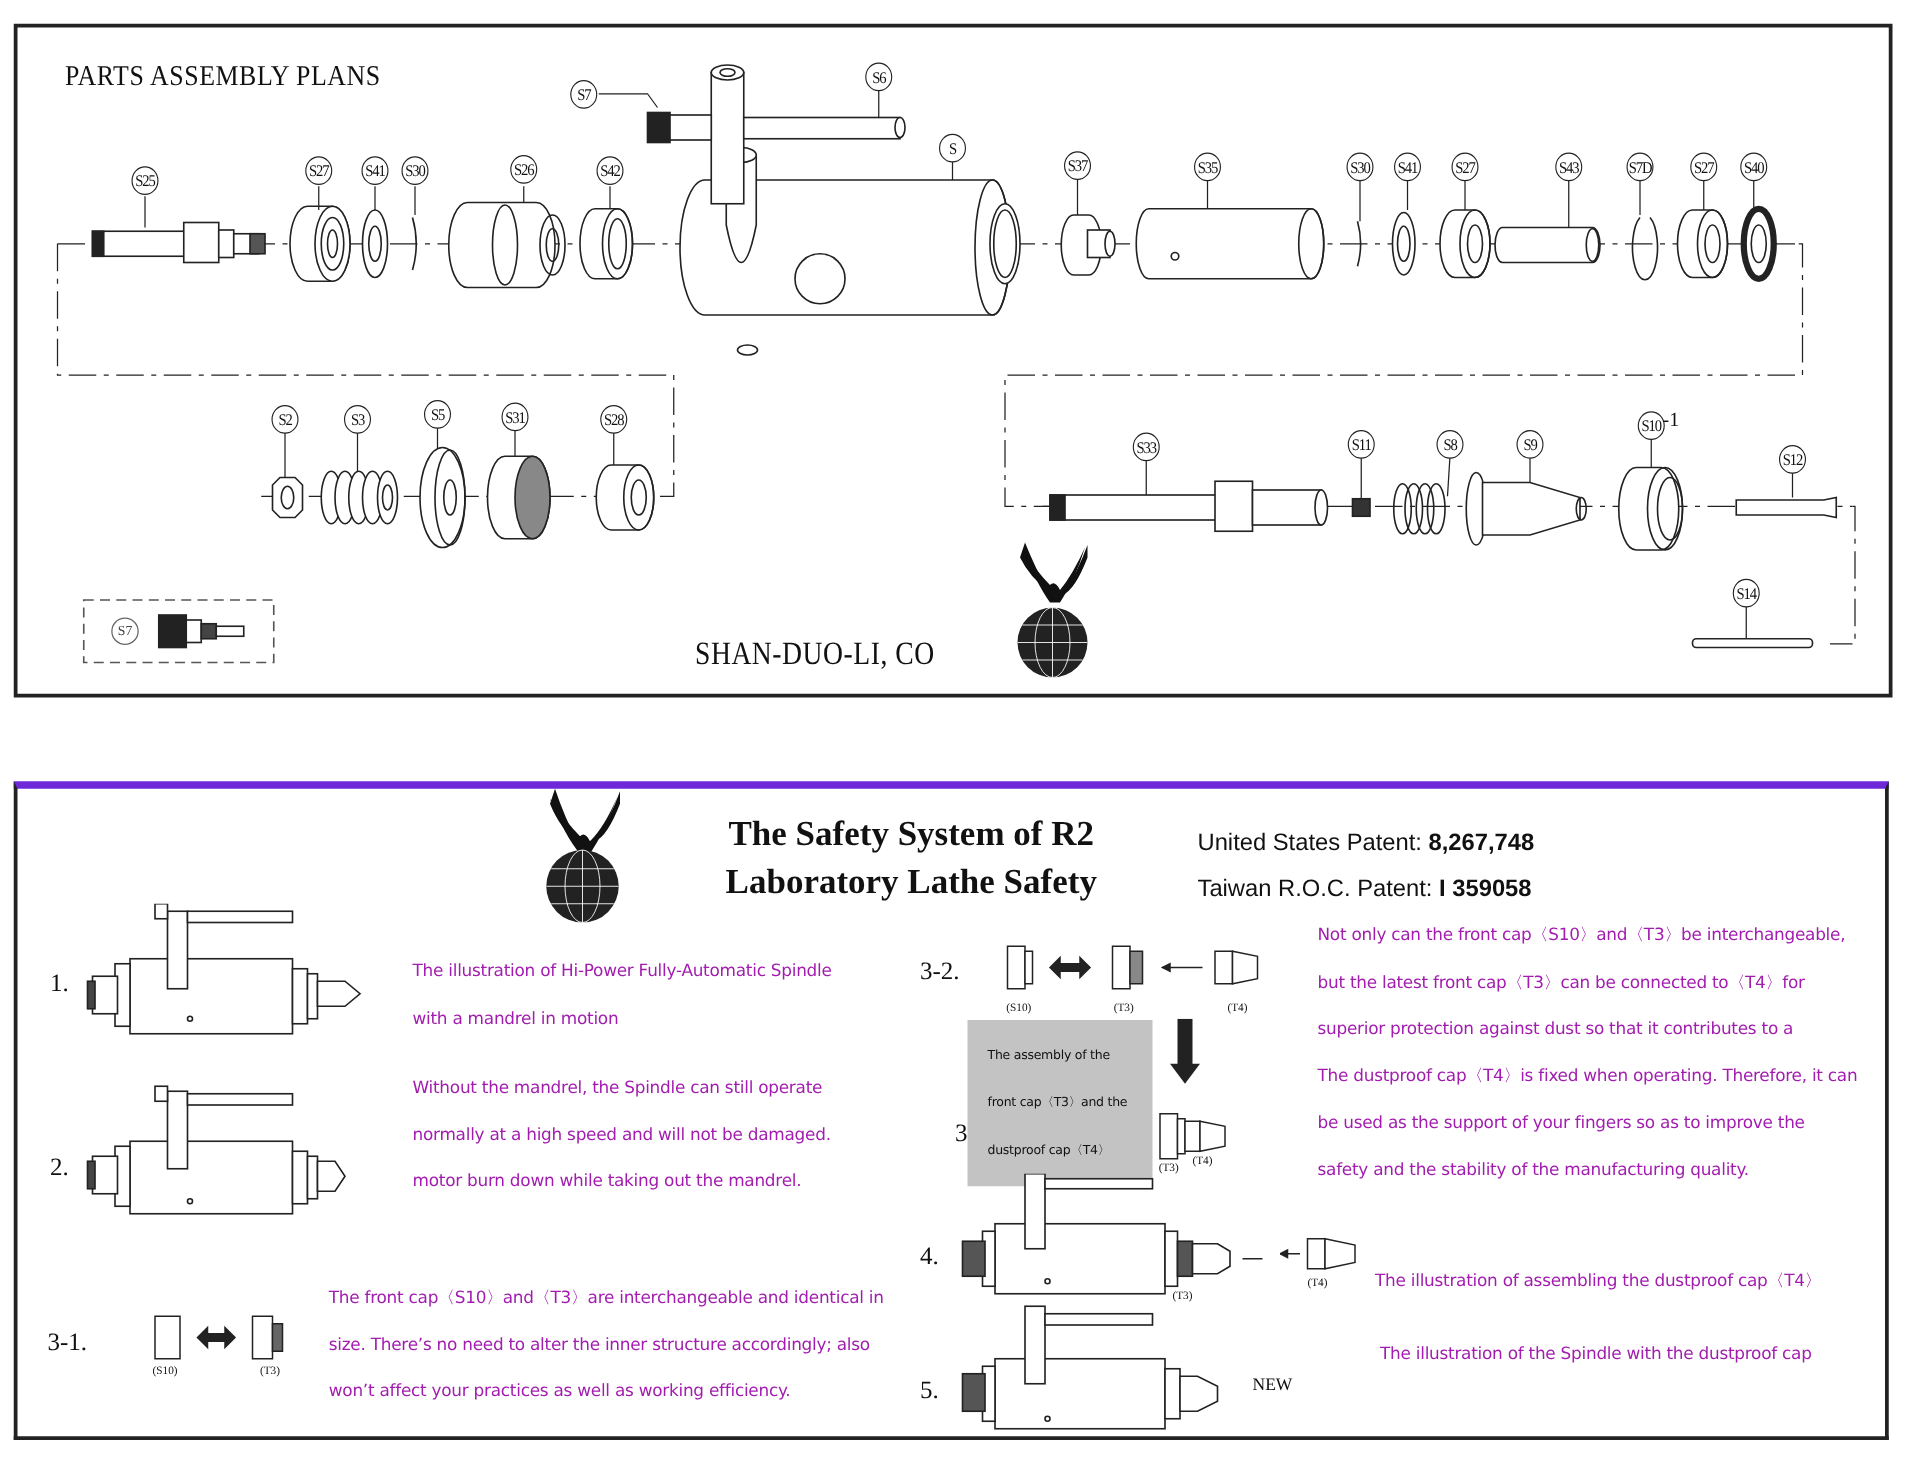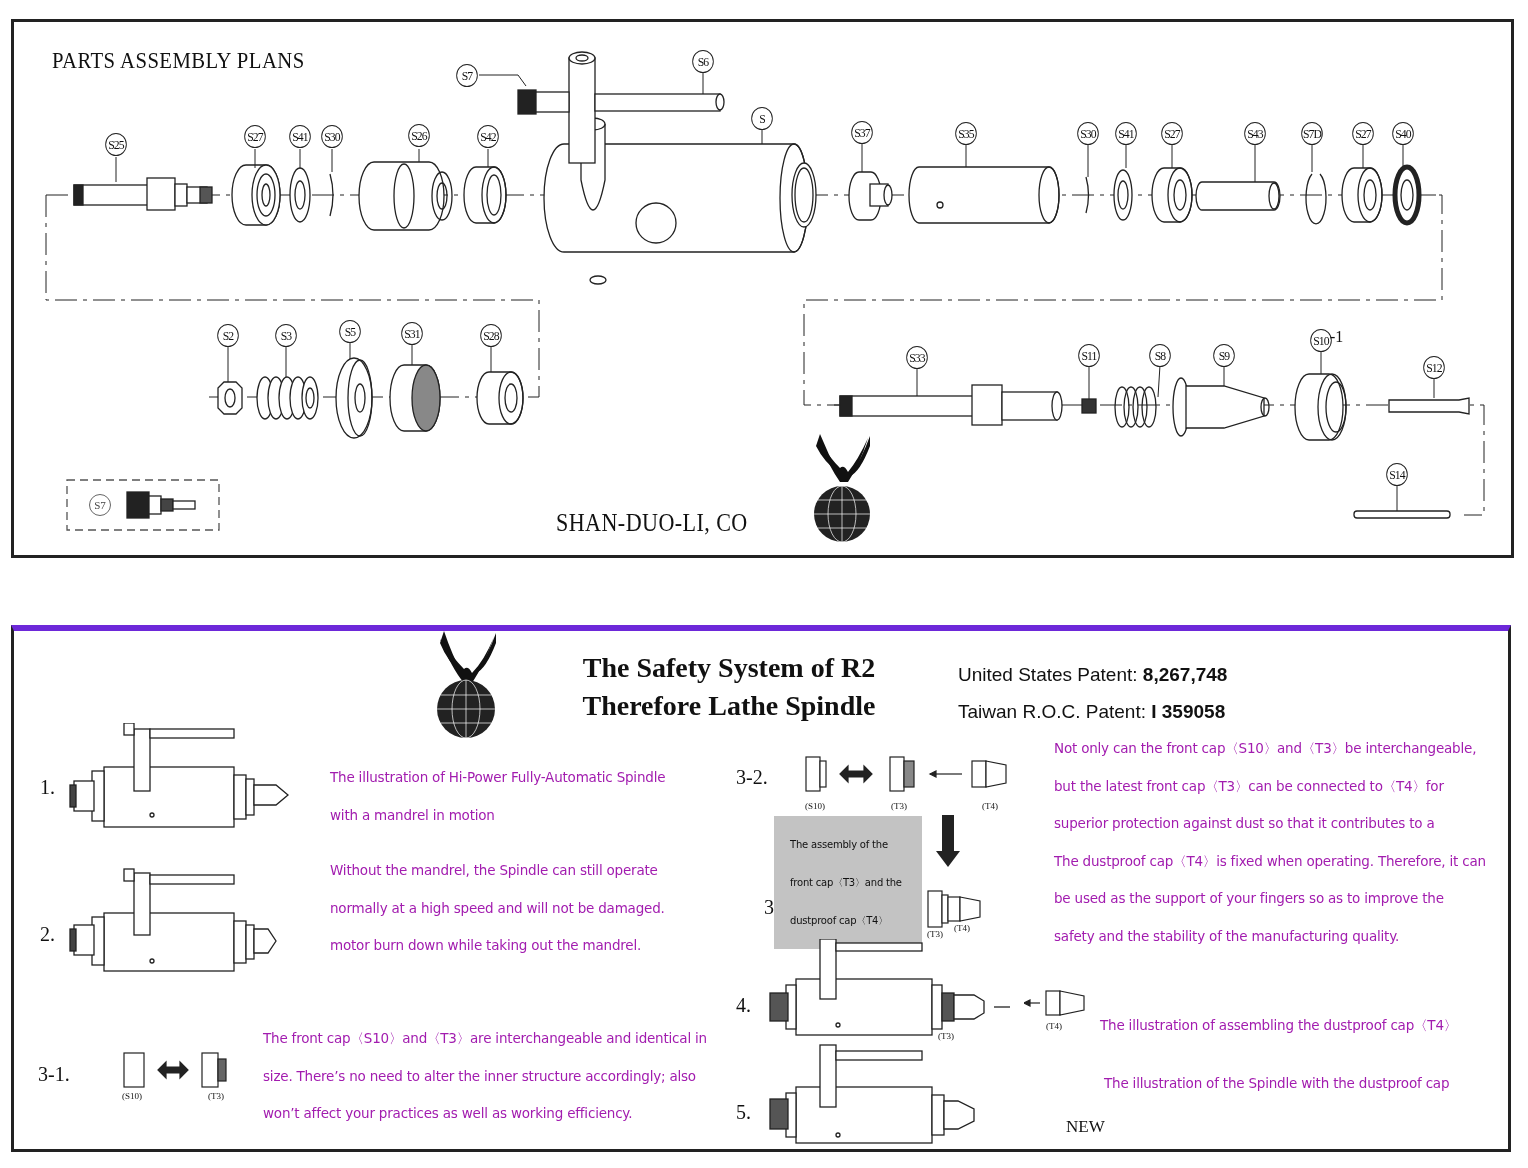--- a/index.html
+++ b/index.html
@@ -254,21 +254,21 @@
       <ellipse cx="32" cy="78" rx="14" ry="29"></ellipse>
       <line x1="3" y1="78" x2="61" y2="78"></line>
       <line x1="7" y1="64" x2="57" y2="64"></line>
       <line x1="7" y1="92" x2="57" y2="92"></line>
       <line x1="32" y1="49" x2="32" y2="107"></line>
     </g>
   </svg>
 
   <div class="abs serif" style="left:545px;top:18px;width:340px;text-align:center;font-size:28px;font-weight:bold;line-height:38px;">
     <div>The Safety System of R2</div>
-    <div>Therefore Lathe Spindle</div>
+    <div>Laboratory Lathe Safety</div>
   </div>
 
   <div class="abs" style="left:944px;top:25px;font-size:19px;line-height:37px;">
     <div><span>United States Patent: </span><b>8,267,748</b></div>
     <div><span>Taiwan R.O.C. Patent: </span><b>I 359058</b></div>
   </div>
 
   <div class="abs num-label" style="left:26px;top:145px;">1.</div>
   <svg class="abs" style="left:50px;top:92px;" width="250" height="110">
     <g fill="#fff" stroke="#222" stroke-width="1.3">
@@ -406,21 +406,21 @@
       <rect x="36" y="44" width="136" height="56"></rect>
       <rect x="60" y="2" width="16" height="62"></rect>
       <rect x="76" y="8" width="86" height="9"></rect>
       <rect x="26" y="50" width="10" height="44"></rect>
       <rect x="10" y="56" width="18" height="30" fill="#555"></rect>
       <rect x="172" y="52" width="12" height="40"></rect>
       <path d="M184 58 h14 l16 8 v12 l-16 8 h-14z"></path>
       <circle cx="78" cy="92" r="2"></circle>
     </g>
   </svg>
-  <div class="abs serif" style="left:1052px;top:470px;font-size:17px;margin-top:16px;">NEW</div>
+  <div class="abs serif" style="left:988px;top:470px;font-size:14px;">NEW</div>
   <div class="abs body-text" style="left:1090px;top:434px;">
     <div>The illustration of the Spindle with the dustproof cap</div>
   </div>
 
   <div class="abs body-text" style="left:1040px;top:99px;">
     <div>Not only can the front cap〈S10〉and〈T3〉be interchangeable,</div>
     <div>but the latest front cap〈T3〉can be connected to〈T4〉for</div>
     <div>superior protection against dust so that it contributes to a</div>
     <div>The dustproof cap〈T4〉is fixed when operating. Therefore, it can</div>
     <div>be used as the support of your fingers so as to improve the</div>

